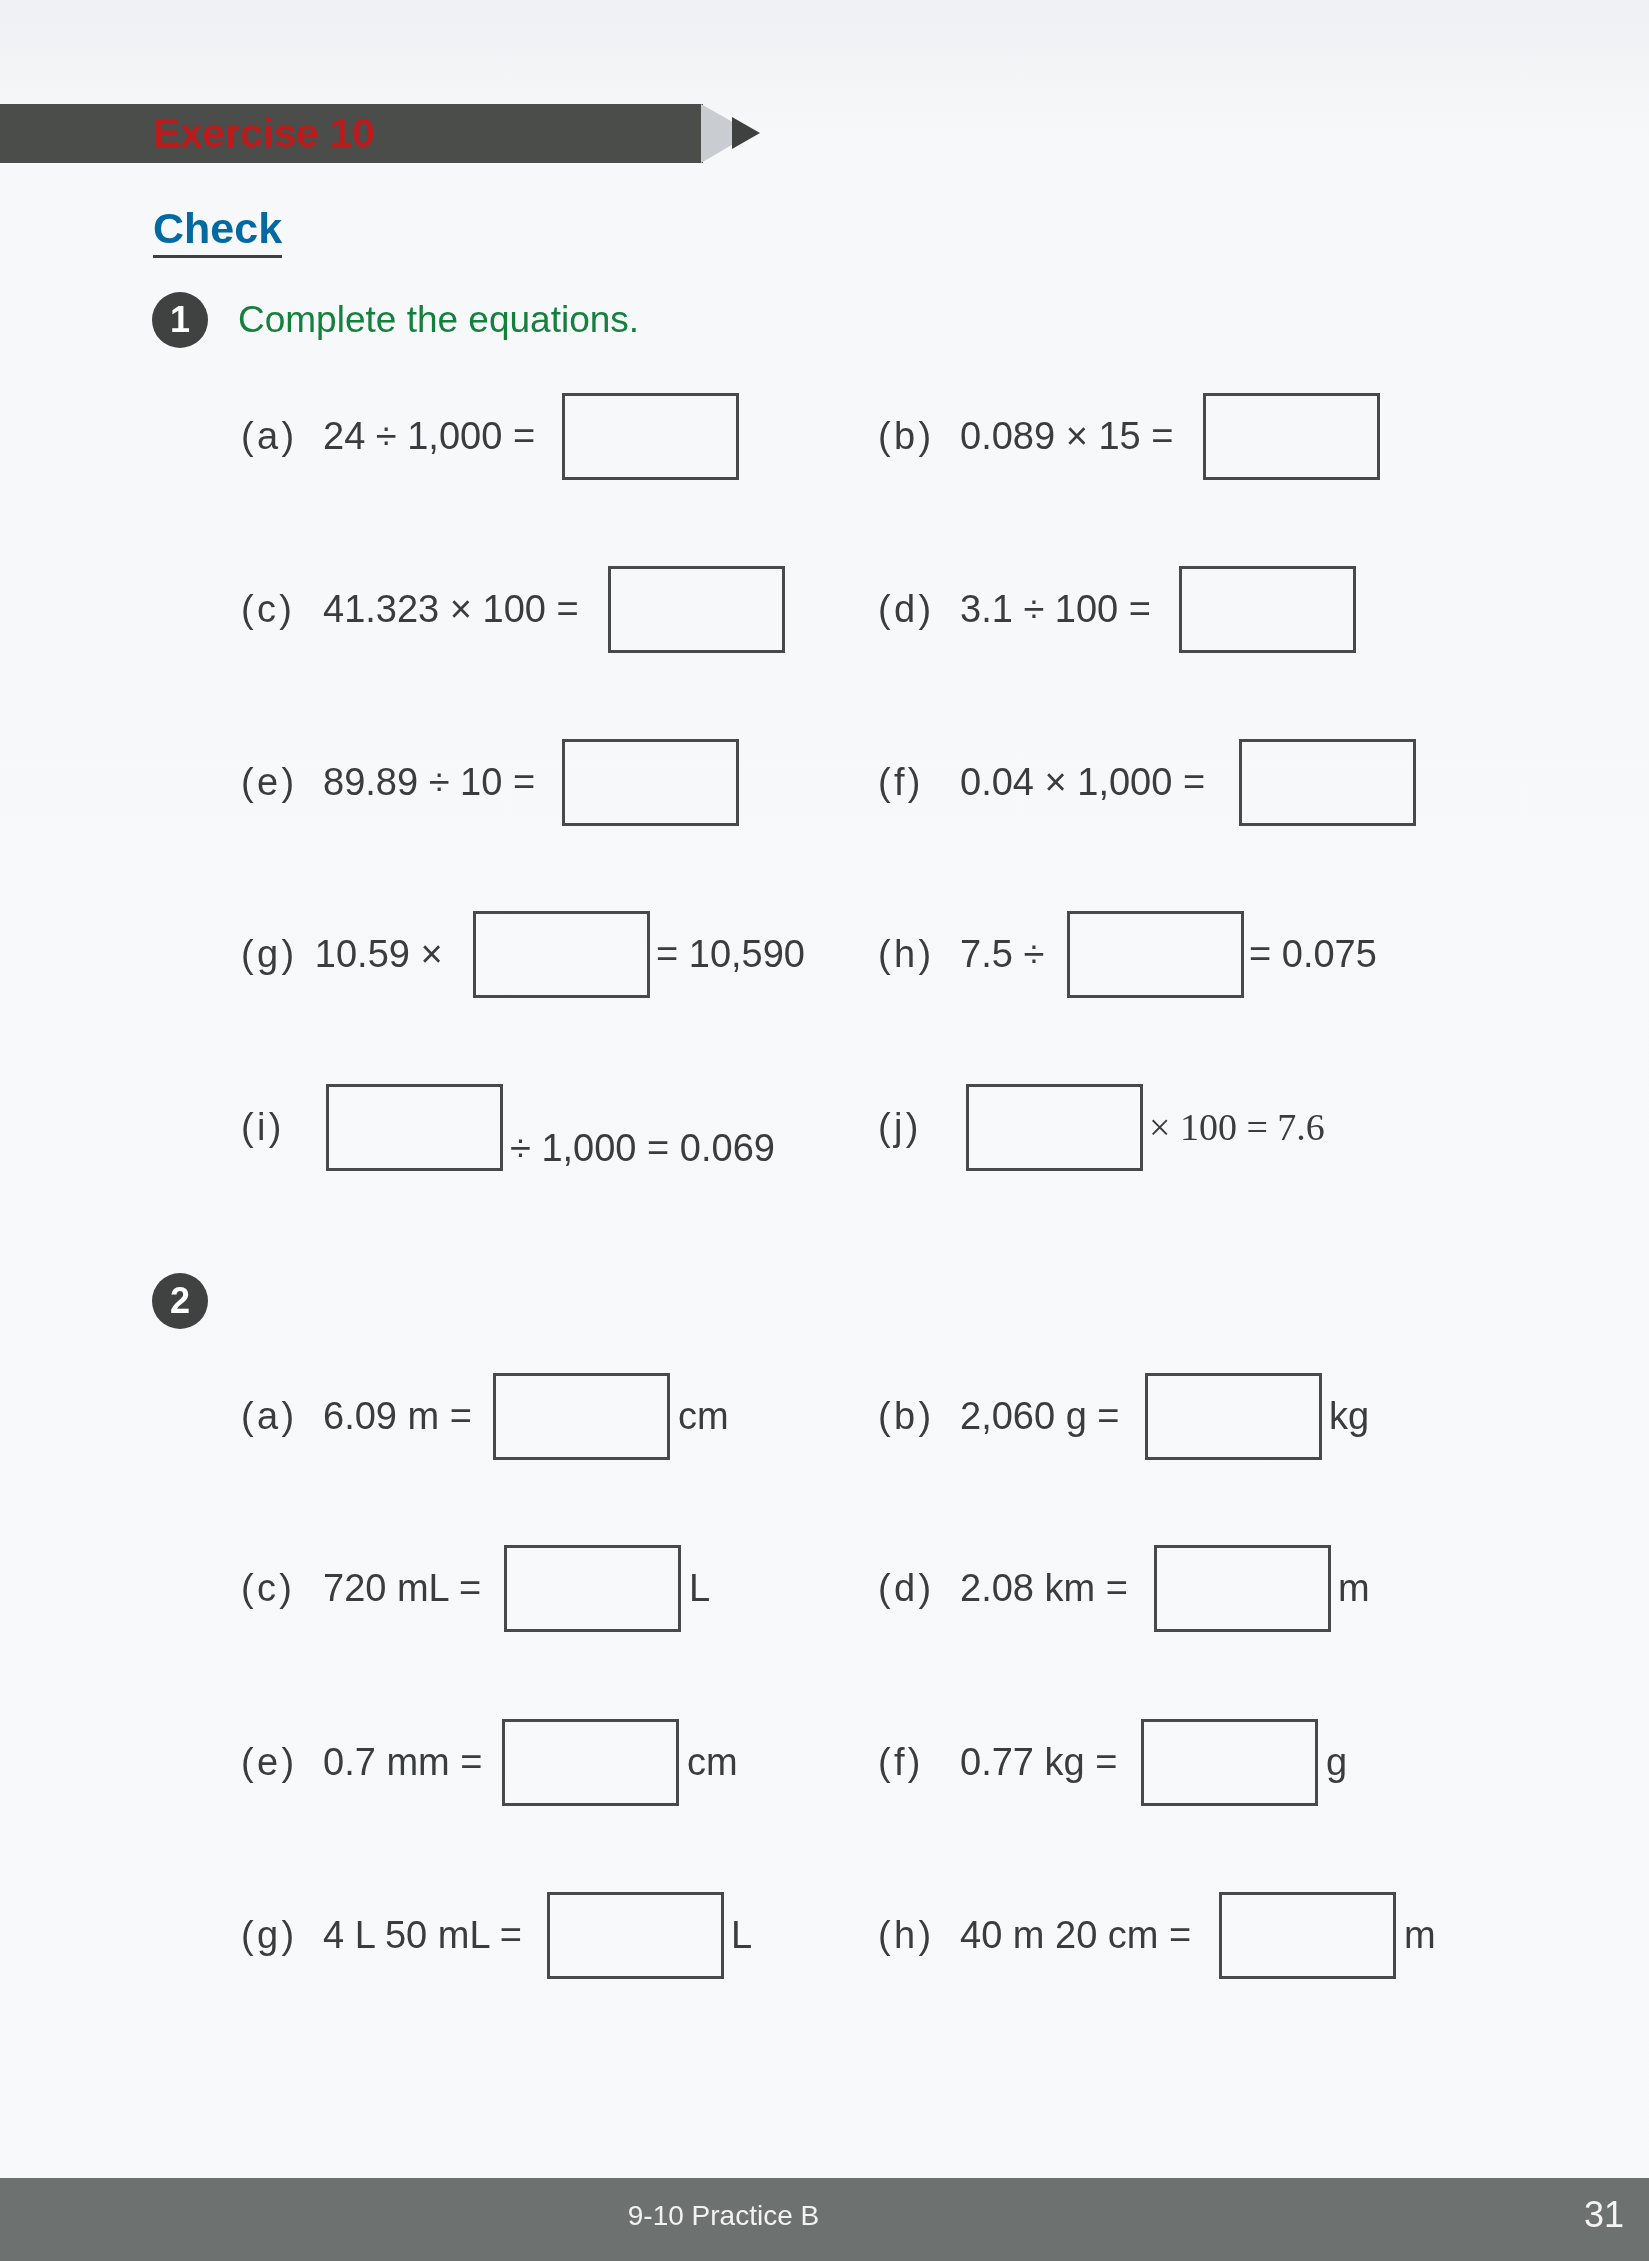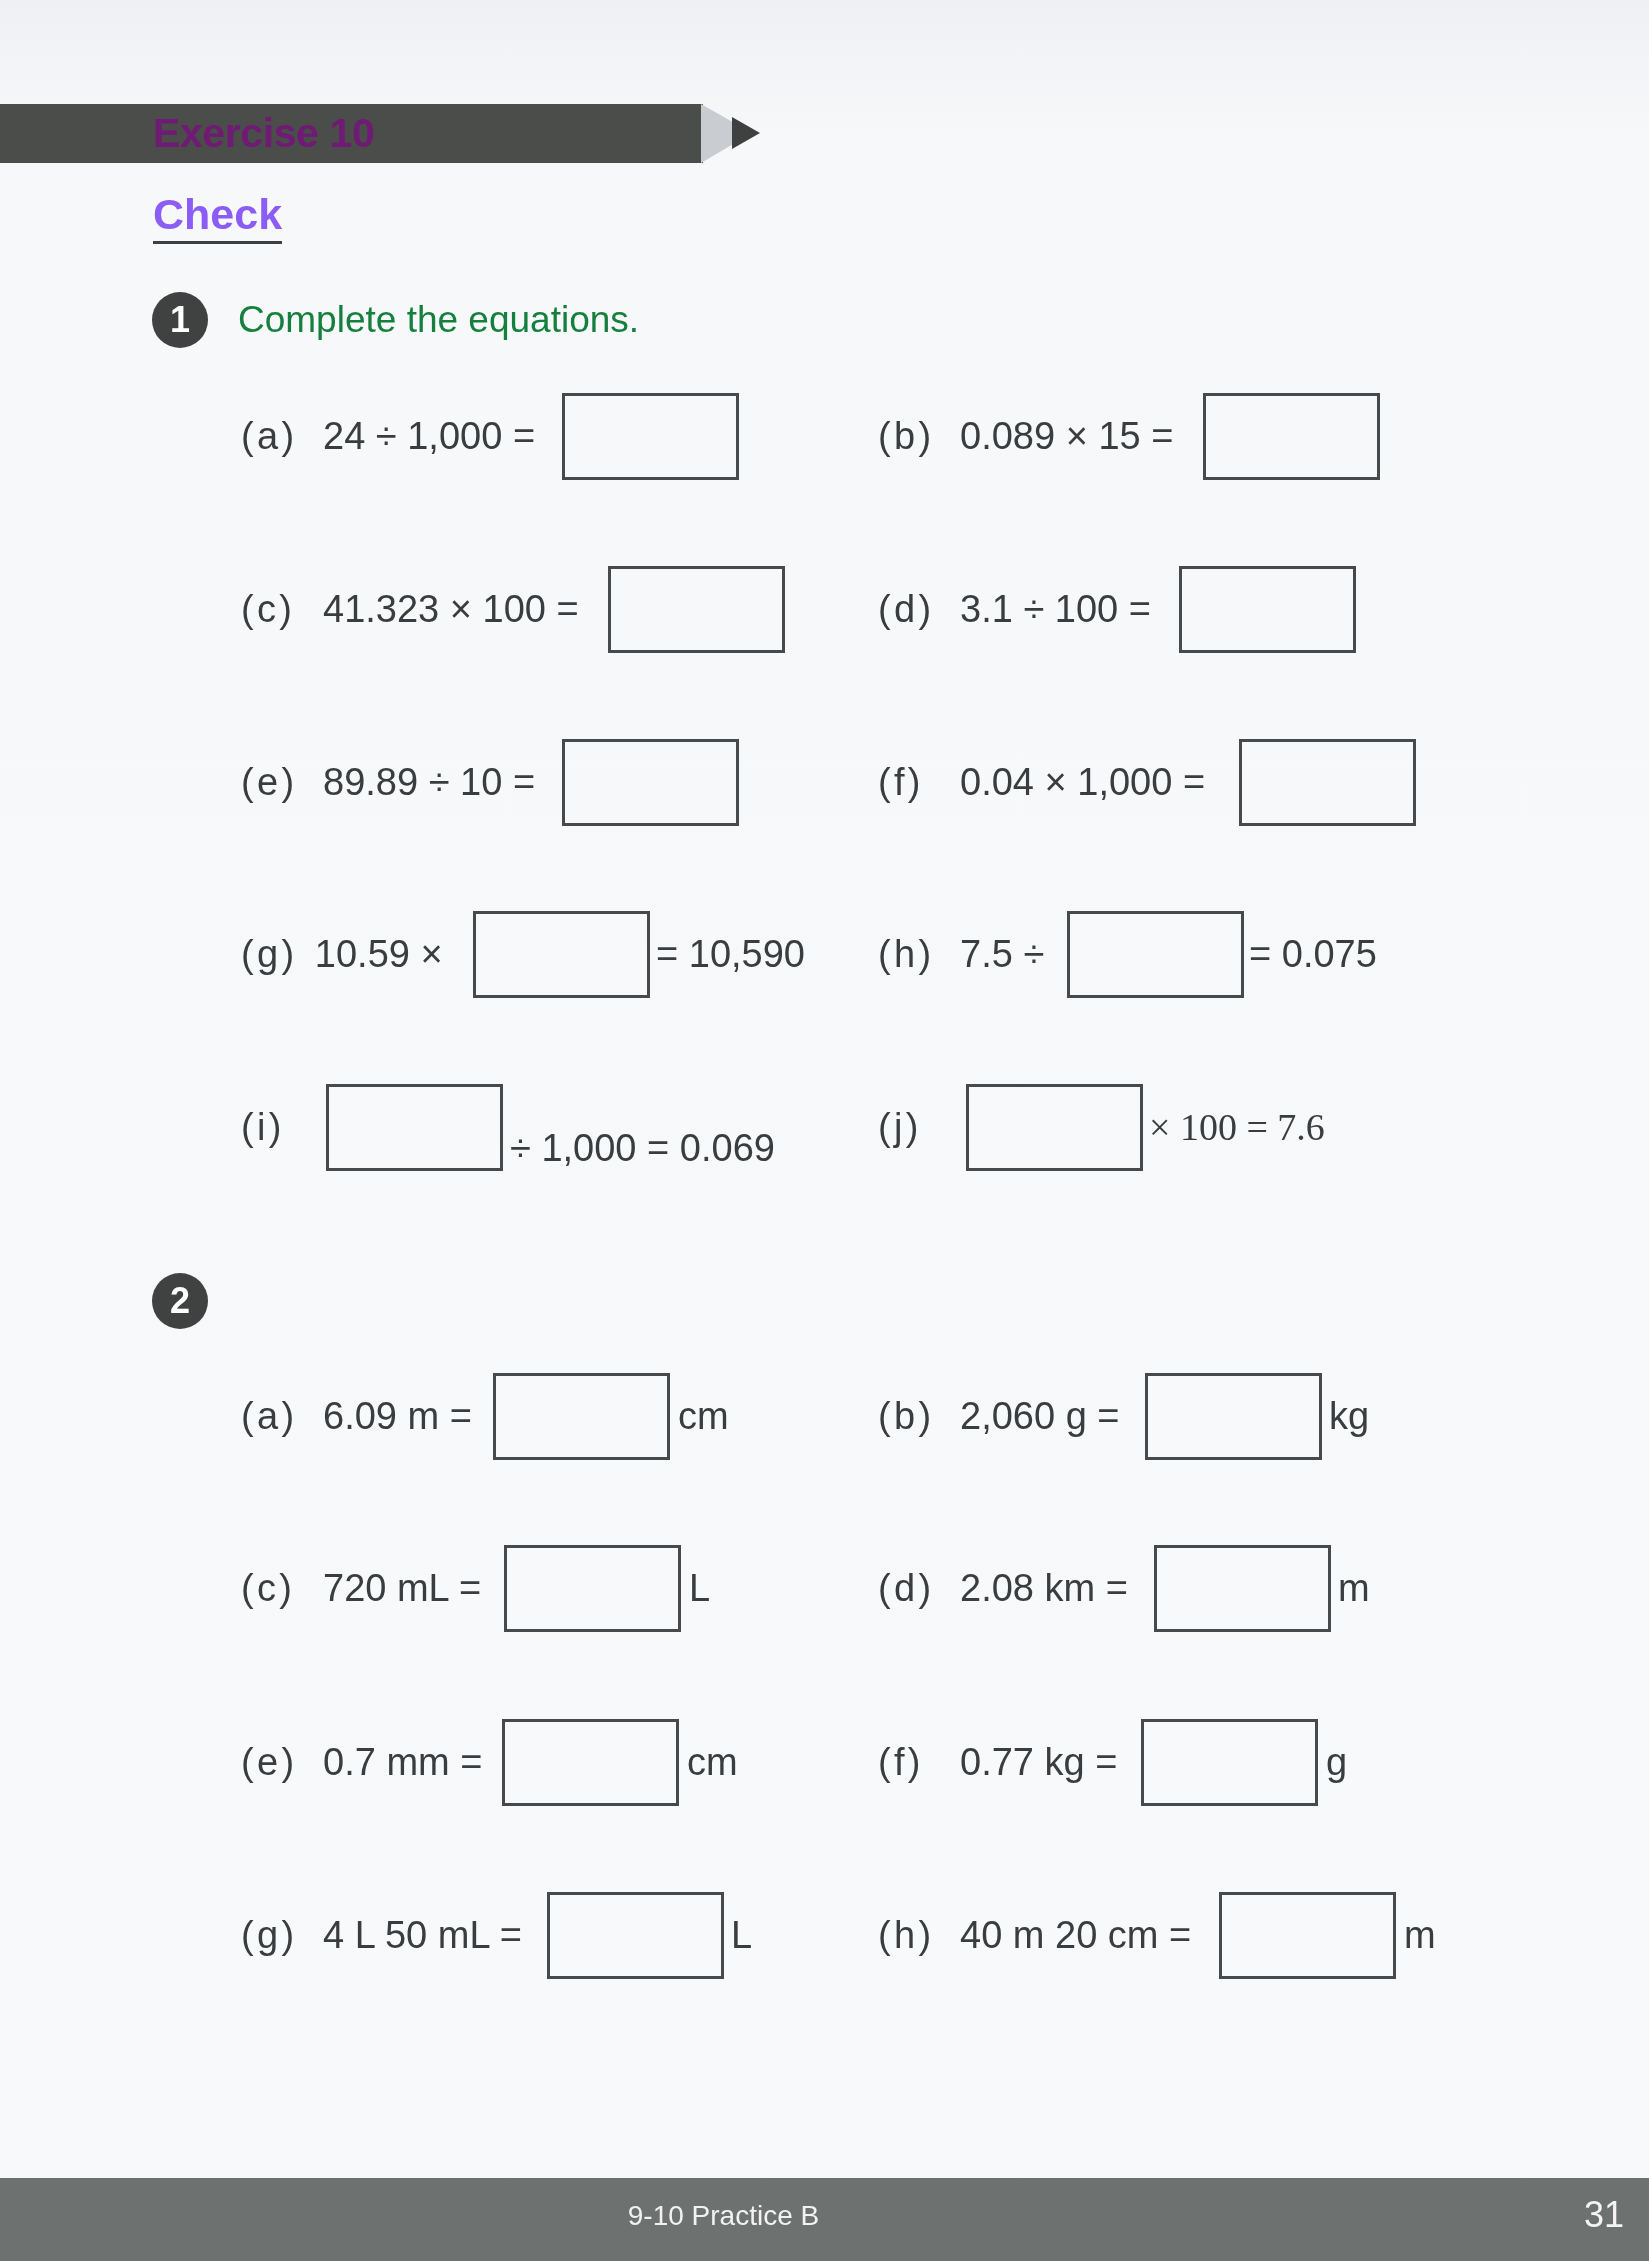--- a/index.html
+++ b/index.html
@@ -23,25 +23,25 @@
     border-top: 29px solid transparent; border-bottom: 30px solid transparent;
     border-left: 51px solid #c9ccd0;
   }
   .banner-tip-dark {
     position: absolute; left: 732px; top: 117px; width: 0; height: 0;
     border-top: 16.5px solid transparent; border-bottom: 16.5px solid transparent;
     border-left: 28px solid #3e413f;
   }
   .banner-title {
     position: absolute; left: 153px; top: 104px; height: 59px; line-height: 59px;
-    color: #701a75; font-weight: bold; font-size: 41px; letter-spacing: -0.4px; text-align: center;
+    color: #b91c1c; font-weight: bold; font-size: 41px; letter-spacing: -0.4px; text-align: center;
   }
   .check-title {
-    position: absolute; left: 153px; top: 190px;
-    font-size: 43px; font-weight: bold; color: #8b5cf6;
+    position: absolute; left: 153px; top: 204px;
+    font-size: 43px; font-weight: bold; color: #0369a1;
     border-bottom: 3.3px solid #3d4043; padding-bottom: 1.6px; line-height: 49px;
   }
   
   .q-head { position: absolute; left: 152px; height: 58px; display: flex; align-items: center; }
   .q-num {
     width: 56px; height: 56px; border-radius: 50%; background: #3f4240;
     color: #fff; font-weight: bold; font-size: 36px;
     display: flex; align-items: center; justify-content: center;
   }
   .q-text { margin-left: 30px; font-size: 37px; color: #15803d; }

